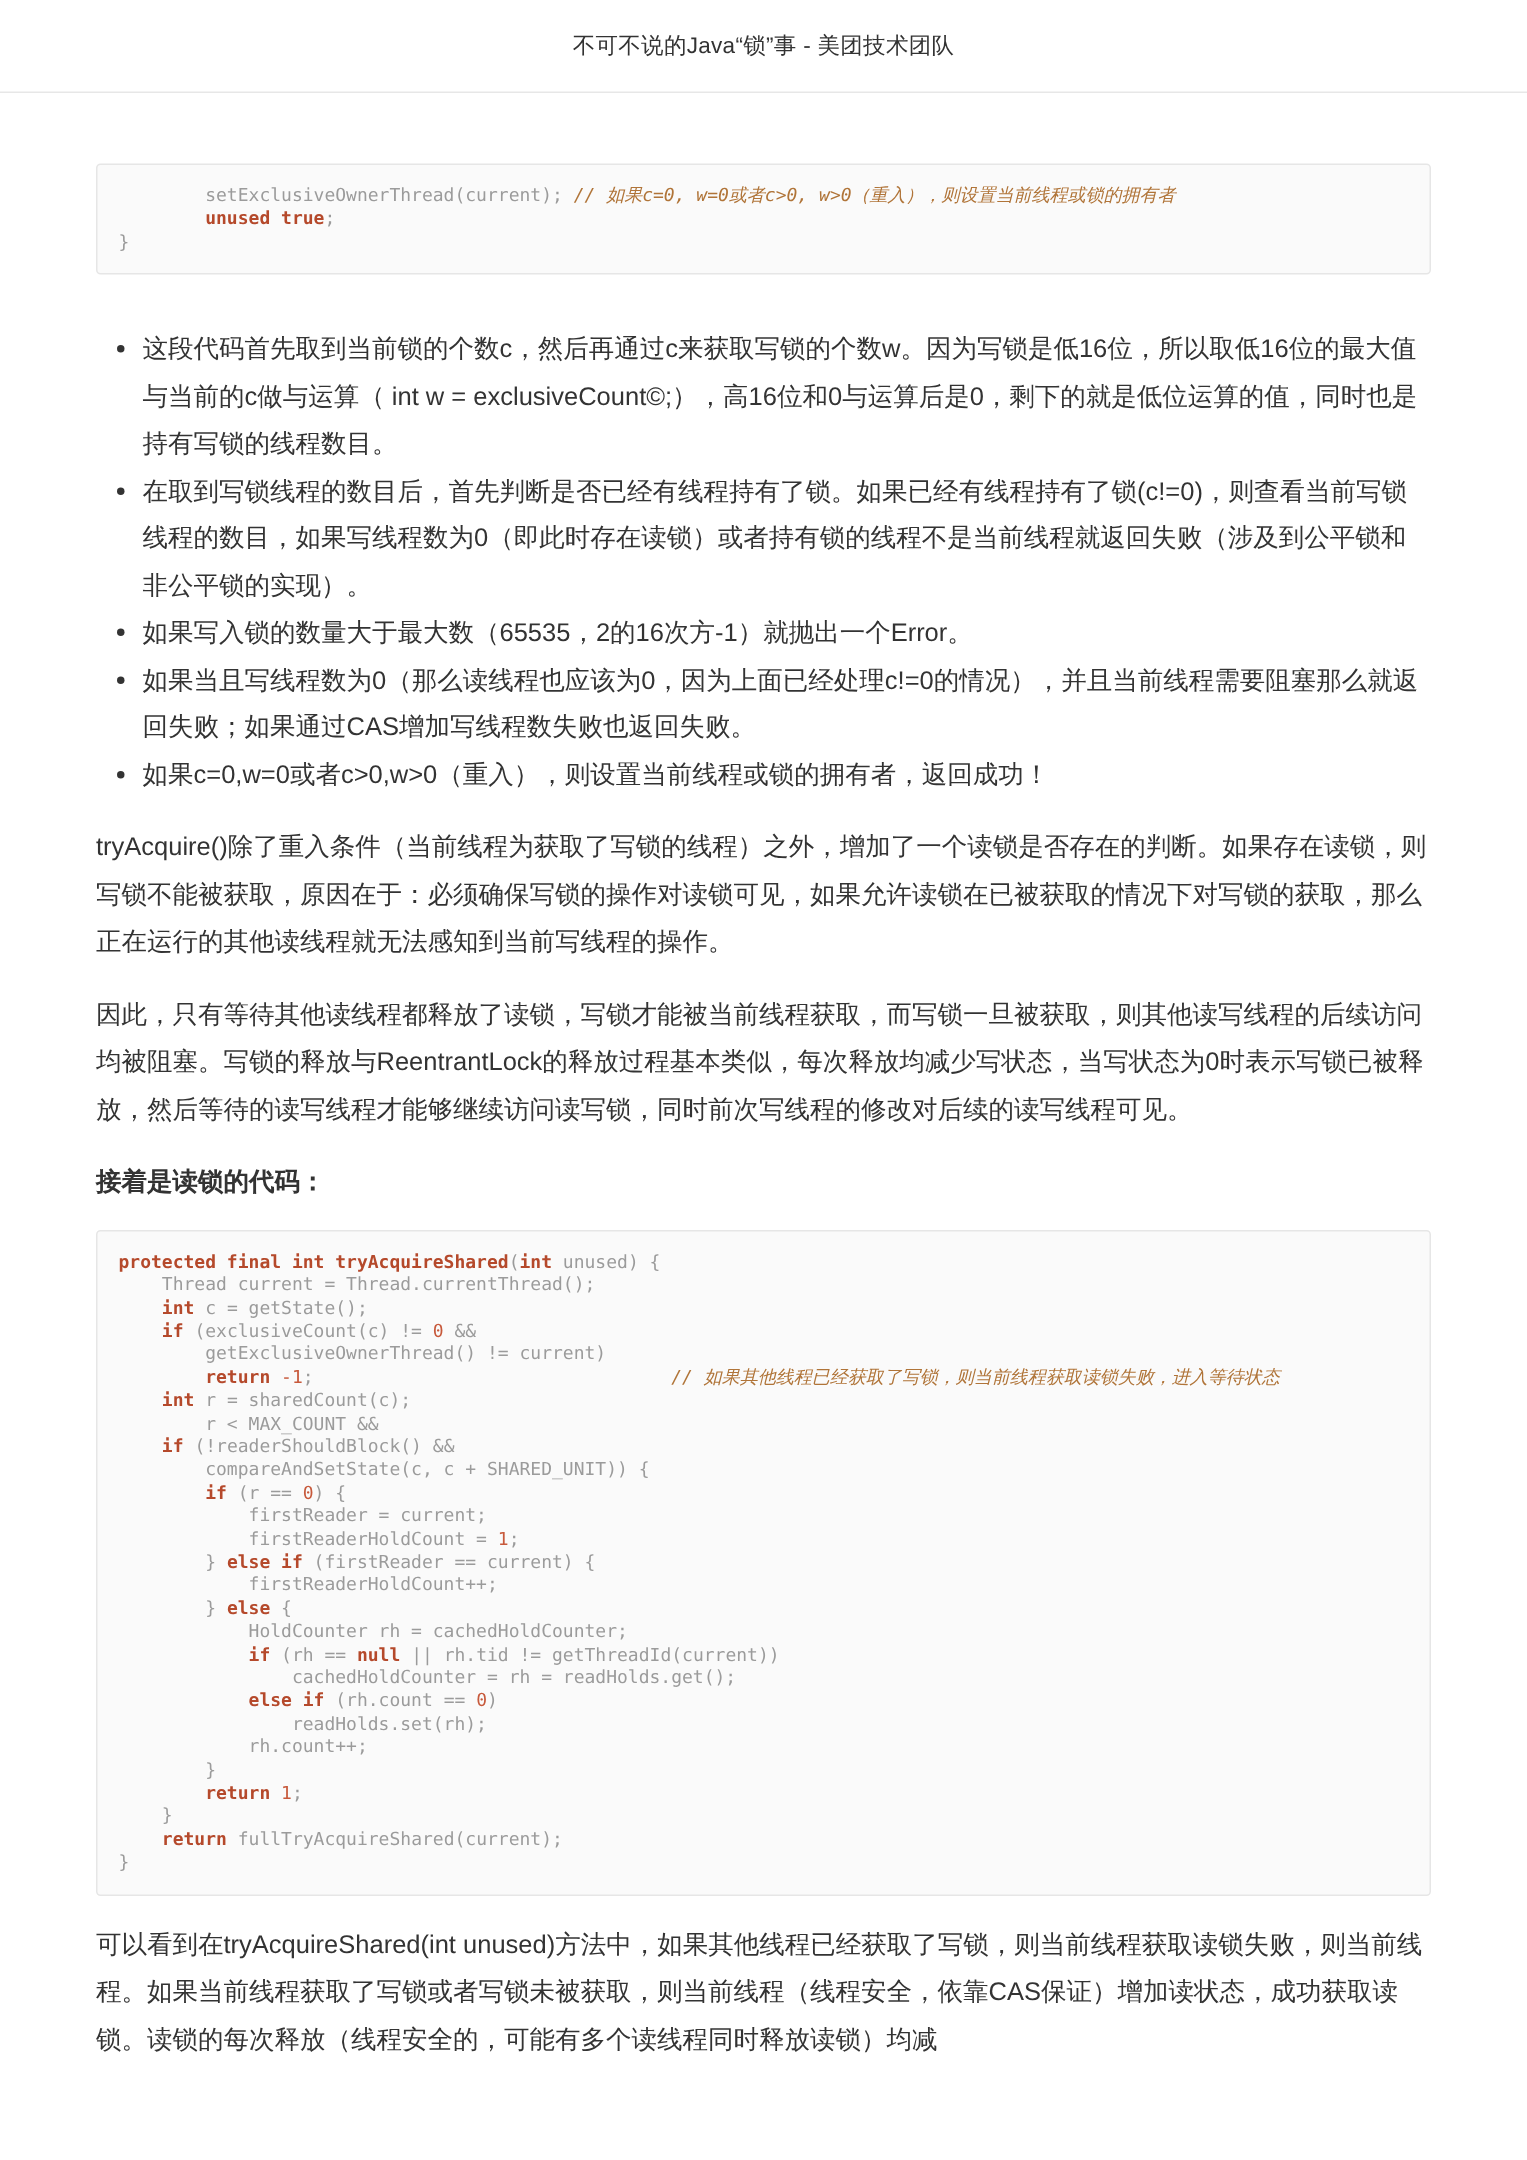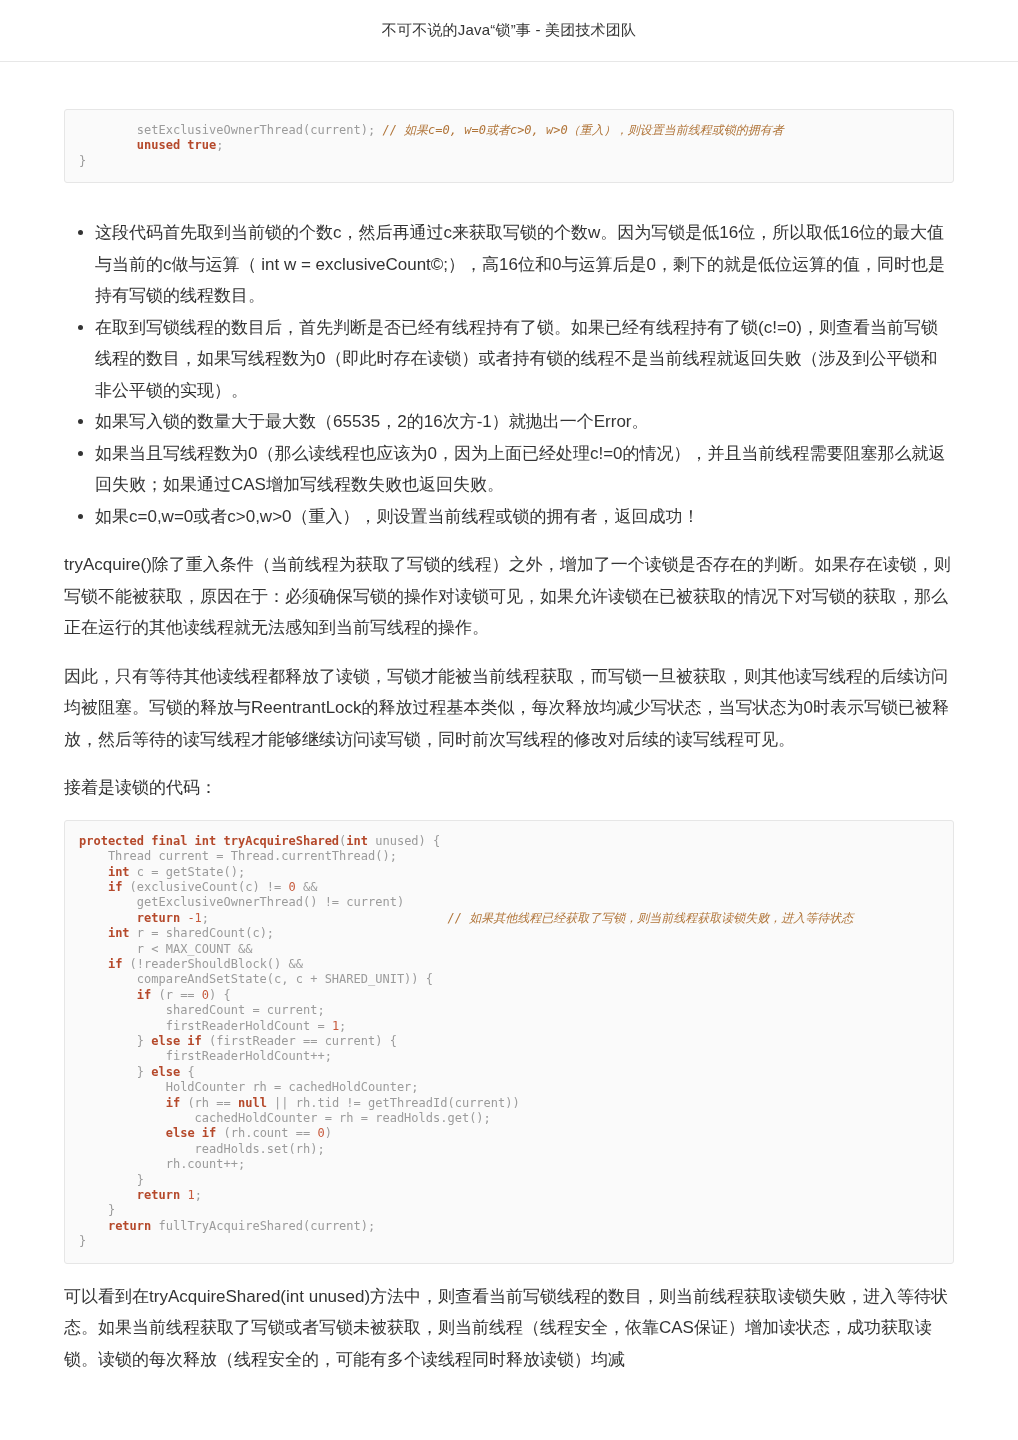--- a/index.html
+++ b/index.html
@@ -26,21 +26,21 @@
   }
   .code-block.first{margin-top:47px;}
   .code-line{white-space:pre;}
   .tok-pl{color:var(--code-plain);}
   .tok-kw{color:var(--keyword);font-weight:bold;}
   .tok-num{color:var(--number);}
   .tok-cm{color:var(--comment);font-style:italic;}
   .bullet-list{margin:34px 0 17px 0;padding-left:31px;}
   .bullet-list li{font-size:17px;line-height:31.5px;}
   p.body-para{font-size:17px;line-height:31.5px;margin:17px 0;}
-  p.lead-para{margin-bottom:14px;}
+  p.lead-para{margin-bottom:14px;font-weight:bold;}
 </style>
 </head>
 <body>
 
 <div class="page-header">
   <div class="title">不可不说的Java“锁”事 - 美团技术团队</div>
 </div>
 
 <div class="content">
 
@@ -69,33 +69,33 @@
       <div class="code-line"><span class="tok-pl">    Thread current = Thread.currentThread();</span></div>
       <div class="code-line"><span class="tok-pl">    </span><span class="tok-kw">int</span><span class="tok-pl"> c = getState();</span></div>
       <div class="code-line"><span class="tok-pl">    </span><span class="tok-kw">if</span><span class="tok-pl"> (exclusiveCount(c) != </span><span class="tok-num">0</span><span class="tok-pl"> &amp;&amp;</span></div>
       <div class="code-line"><span class="tok-pl">        getExclusiveOwnerThread() != current)</span></div>
       <div class="code-line"><span class="tok-pl">        </span><span class="tok-kw">return</span><span class="tok-pl"> </span><span class="tok-num">-1</span><span class="tok-pl">;                                 </span><span class="tok-cm">// 如果其他线程已经获取了写锁，则当前线程获取读锁失败，进入等待状态</span></div>
       <div class="code-line"><span class="tok-pl">    </span><span class="tok-kw">int</span><span class="tok-pl"> r = sharedCount(c);</span></div>
       <div class="code-line"><span class="tok-pl">        r &lt; MAX_COUNT &amp;&amp;</span></div>
       <div class="code-line"><span class="tok-pl">    </span><span class="tok-kw">if</span><span class="tok-pl"> (!readerShouldBlock() &amp;&amp;</span></div>
       <div class="code-line"><span class="tok-pl">        compareAndSetState(c, c + SHARED_UNIT)) {</span></div>
       <div class="code-line"><span class="tok-pl">        </span><span class="tok-kw">if</span><span class="tok-pl"> (r == </span><span class="tok-num">0</span><span class="tok-pl">) {</span></div>
-      <div class="code-line"><span class="tok-pl">            sharedCount = current;</span></div>
+      <div class="code-line"><span class="tok-pl">            firstReader = current;</span></div>
       <div class="code-line"><span class="tok-pl">            firstReaderHoldCount = </span><span class="tok-num">1</span><span class="tok-pl">;</span></div>
       <div class="code-line"><span class="tok-pl">        } </span><span class="tok-kw">else if</span><span class="tok-pl"> (firstReader == current) {</span></div>
       <div class="code-line"><span class="tok-pl">            firstReaderHoldCount++;</span></div>
       <div class="code-line"><span class="tok-pl">        } </span><span class="tok-kw">else</span><span class="tok-pl"> {</span></div>
       <div class="code-line"><span class="tok-pl">            HoldCounter rh = cachedHoldCounter;</span></div>
       <div class="code-line"><span class="tok-pl">            </span><span class="tok-kw">if</span><span class="tok-pl"> (rh == </span><span class="tok-kw">null</span><span class="tok-pl"> || rh.tid != getThreadId(current))</span></div>
       <div class="code-line"><span class="tok-pl">                cachedHoldCounter = rh = readHolds.get();</span></div>
       <div class="code-line"><span class="tok-pl">            </span><span class="tok-kw">else if</span><span class="tok-pl"> (rh.count == </span><span class="tok-num">0</span><span class="tok-pl">)</span></div>
       <div class="code-line"><span class="tok-pl">                readHolds.set(rh);</span></div>
       <div class="code-line"><span class="tok-pl">            rh.count++;</span></div>
       <div class="code-line"><span class="tok-pl">        }</span></div>
       <div class="code-line"><span class="tok-pl">        </span><span class="tok-kw">return</span><span class="tok-pl"> </span><span class="tok-num">1</span><span class="tok-pl">;</span></div>
       <div class="code-line"><span class="tok-pl">    }</span></div>
       <div class="code-line"><span class="tok-pl">    </span><span class="tok-kw">return</span><span class="tok-pl"> fullTryAcquireShared(current);</span></div>
       <div class="code-line"><span class="tok-pl">}</span></div>
     </div>
 
-  <p class="body-para">可以看到在tryAcquireShared(int unused)方法中，则查看当前写锁线程的数目，则当前线程获取读锁失败，进入等待状态。如果当前线程获取了写锁或者写锁未被获取，则当前线程（线程安全，依靠CAS保证）增加读状态，成功获取读锁。读锁的每次释放（线程安全的，可能有多个读线程同时释放读锁）均减</p>
+  <p class="body-para">可以看到在tryAcquireShared(int unused)方法中，如果其他线程已经获取了写锁，则当前线程获取读锁失败，则当前线程。如果当前线程获取了写锁或者写锁未被获取，则当前线程（线程安全，依靠CAS保证）增加读状态，成功获取读锁。读锁的每次释放（线程安全的，可能有多个读线程同时释放读锁）均减</p>
 
 </div>
 
 </body></html>

